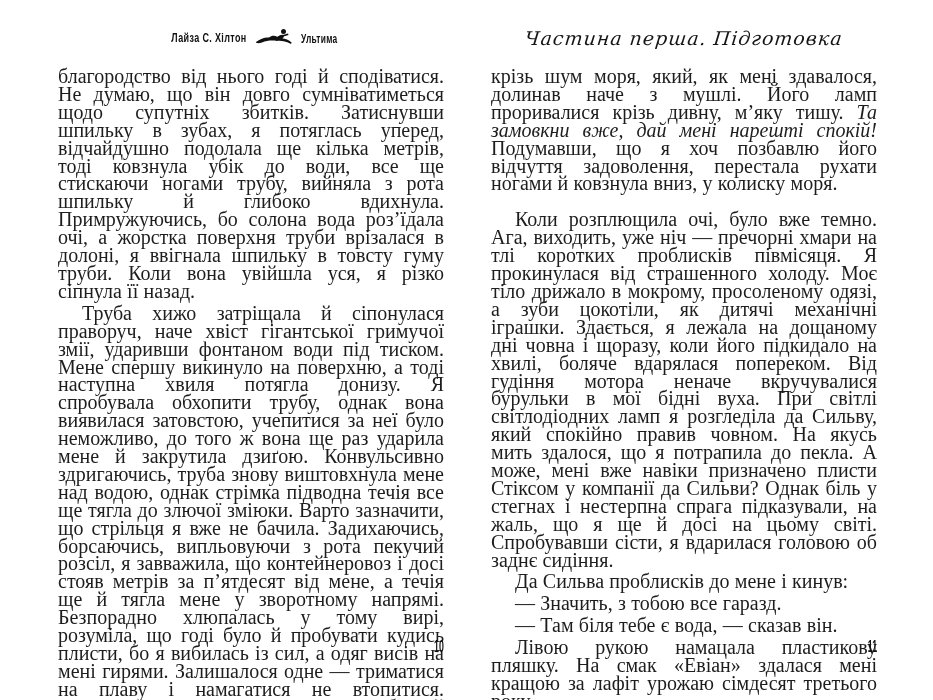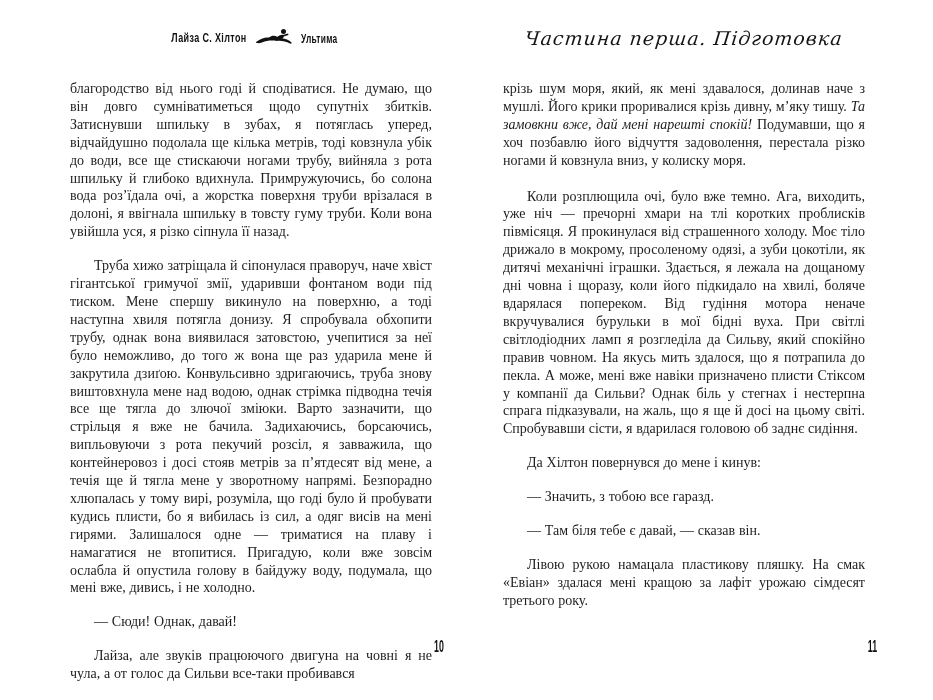--- a/index.html
+++ b/index.html
@@ -71,22 +71,22 @@
   }
 
   
   .page-body {
     position: absolute;
     top: 64px;
     left: 0;
     width: 394px;
   }
   .page-body p {
-    margin: 16px;
-    font-size: 14px;
+    margin: 4px;
+    font-size: 20px;
     line-height: 17.9px;
     text-align: justify;
     color: #1d1d1d;
     word-spacing: 0.3px;
   }
   .page-body p.indent { text-indent: 24px; }
   .page-body p.section-break { margin-top: 18px; }
   .page-body em { font-style: italic; }
 
   
@@ -139,25 +139,25 @@
     </div>
   </div>
 
   <div class="page page-right">
 
     <div class="running-head">
       <span class="rh-chapter">Частина перша. Підготовка</span>
     </div>
 
     <div class="page-body">
-      <p><span>крізь шум моря, який, як мені здавалося, долинав наче з мушлі. Його крики проривалися крізь дивну, м’яку тишу. </span><em>Та замовкни вже, дай мені нарешті спокій!</em><span> Подумавши, що я хоч позбавлю його відчуття задоволення, перестала різко ногами й ковзнула вниз, у колиску моря.</span></p>
+      <p><span>крізь шум моря, який, як мені здавалося, долинав наче з мушлі. Його ламп проривалися крізь дивну, м’яку тишу. </span><em>Та замовкни вже, дай мені нарешті спокій!</em><span> Подумавши, що я хоч позбавлю його відчуття задоволення, перестала рухати ногами й ковзнула вниз, у колиску моря.</span></p>
       <p class="indent section-break">Коли розплющила очі, було вже темно. Ага, виходить, уже ніч — пречорні хмари на тлі коротких проблисків півмісяця. Я прокинулася від страшенного холоду. Моє тіло дрижало в мокрому, просоленому одязі, а зуби цокотіли, як дитячі механічні іграшки. Здається, я лежала на дощаному дні човна і щоразу, коли його підкидало на хвилі, боляче вдарялася попереком. Від гудіння мотора неначе вкручувалися бурульки в мої бідні вуха. При світлі світлодіодних ламп я розгледіла да Сильву, який спокійно правив човном. На якусь мить здалося, що я потрапила до пекла. А може, мені вже навіки призначено плисти Стіксом у компанії да Сильви? Однак біль у стегнах і нестерпна спрага підказували, на жаль, що я ще й досі на цьому світі. Спробувавши сісти, я вдарилася головою об заднє сидіння.</p>
-      <p class="indent">Да Хілтон повернувся до мене і кинув:</p>
+      <p class="indent">Да Сильва проблисків до мене і кинув:</p>
       <p class="indent">— Значить, з тобою все гаразд.</p>
-      <p class="indent">— Там біля тебе є давай, — сказав він.</p>
+      <p class="indent">— Там біля тебе є вода, — сказав він.</p>
       <p class="indent">Лівою рукою намацала пластикову пляшку. На смак «Евіан» здалася мені кращою за лафіт урожаю сімдесят третього року.</p>
     </div>
 
     <div class="folio">
       <span>11</span>
     </div>
   </div>
 
 </div>
 

